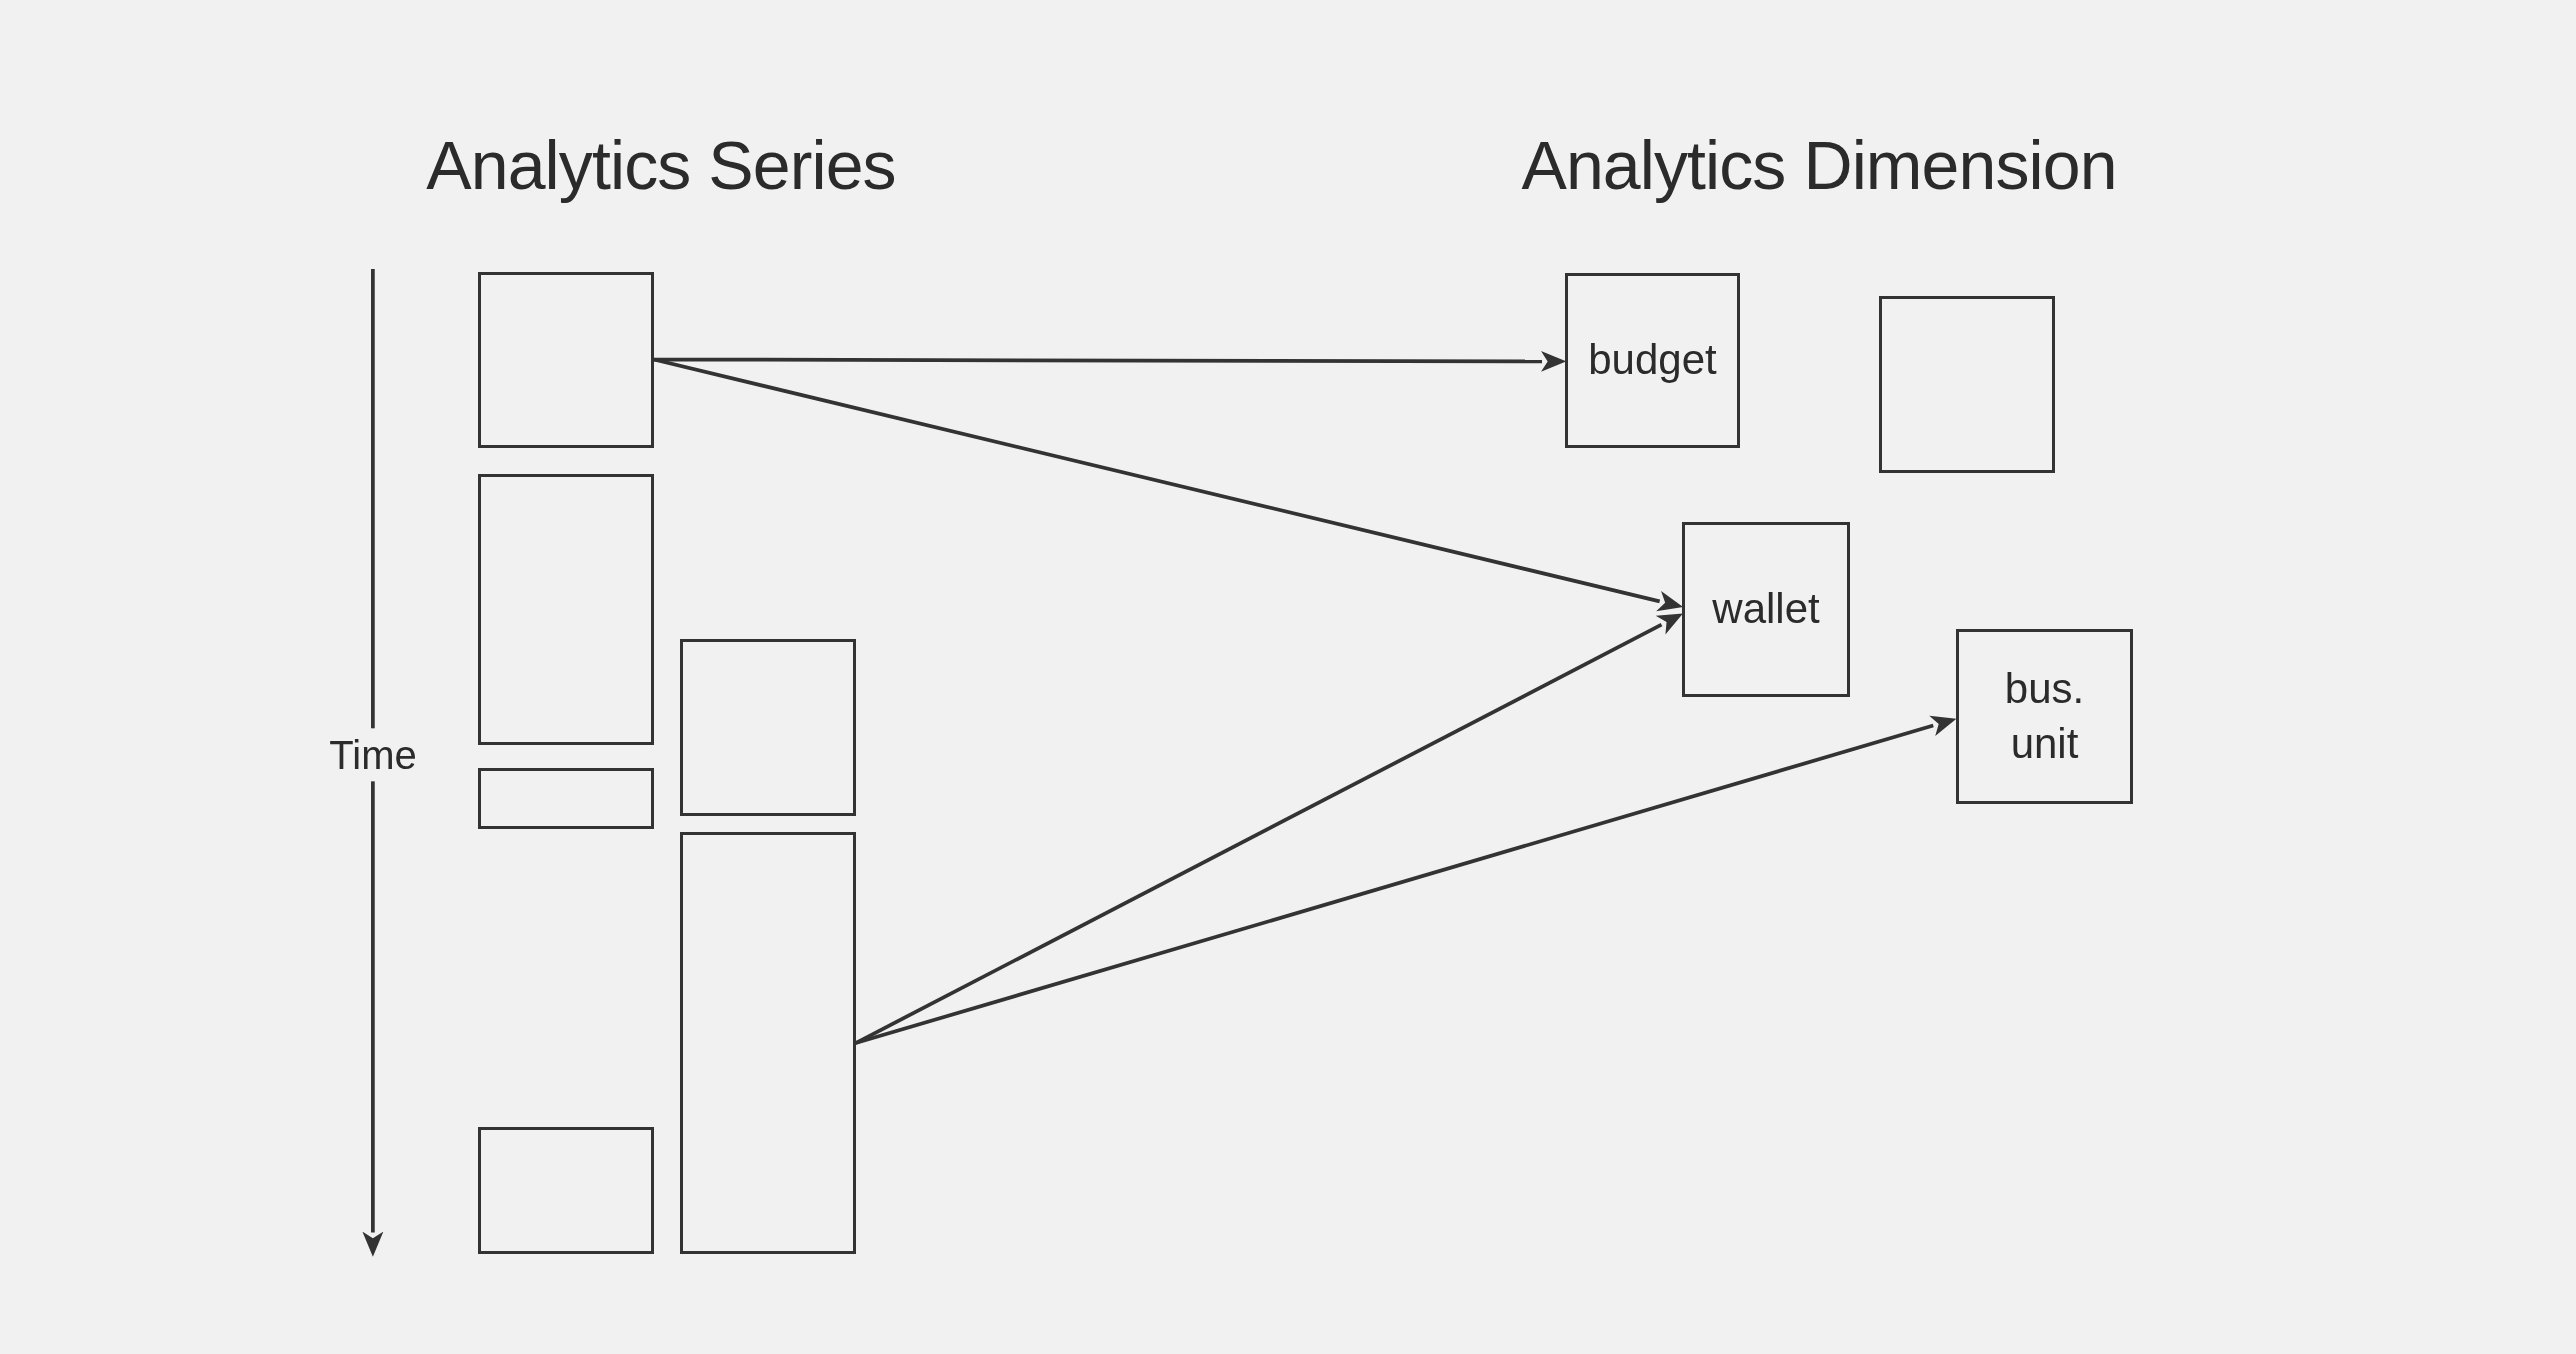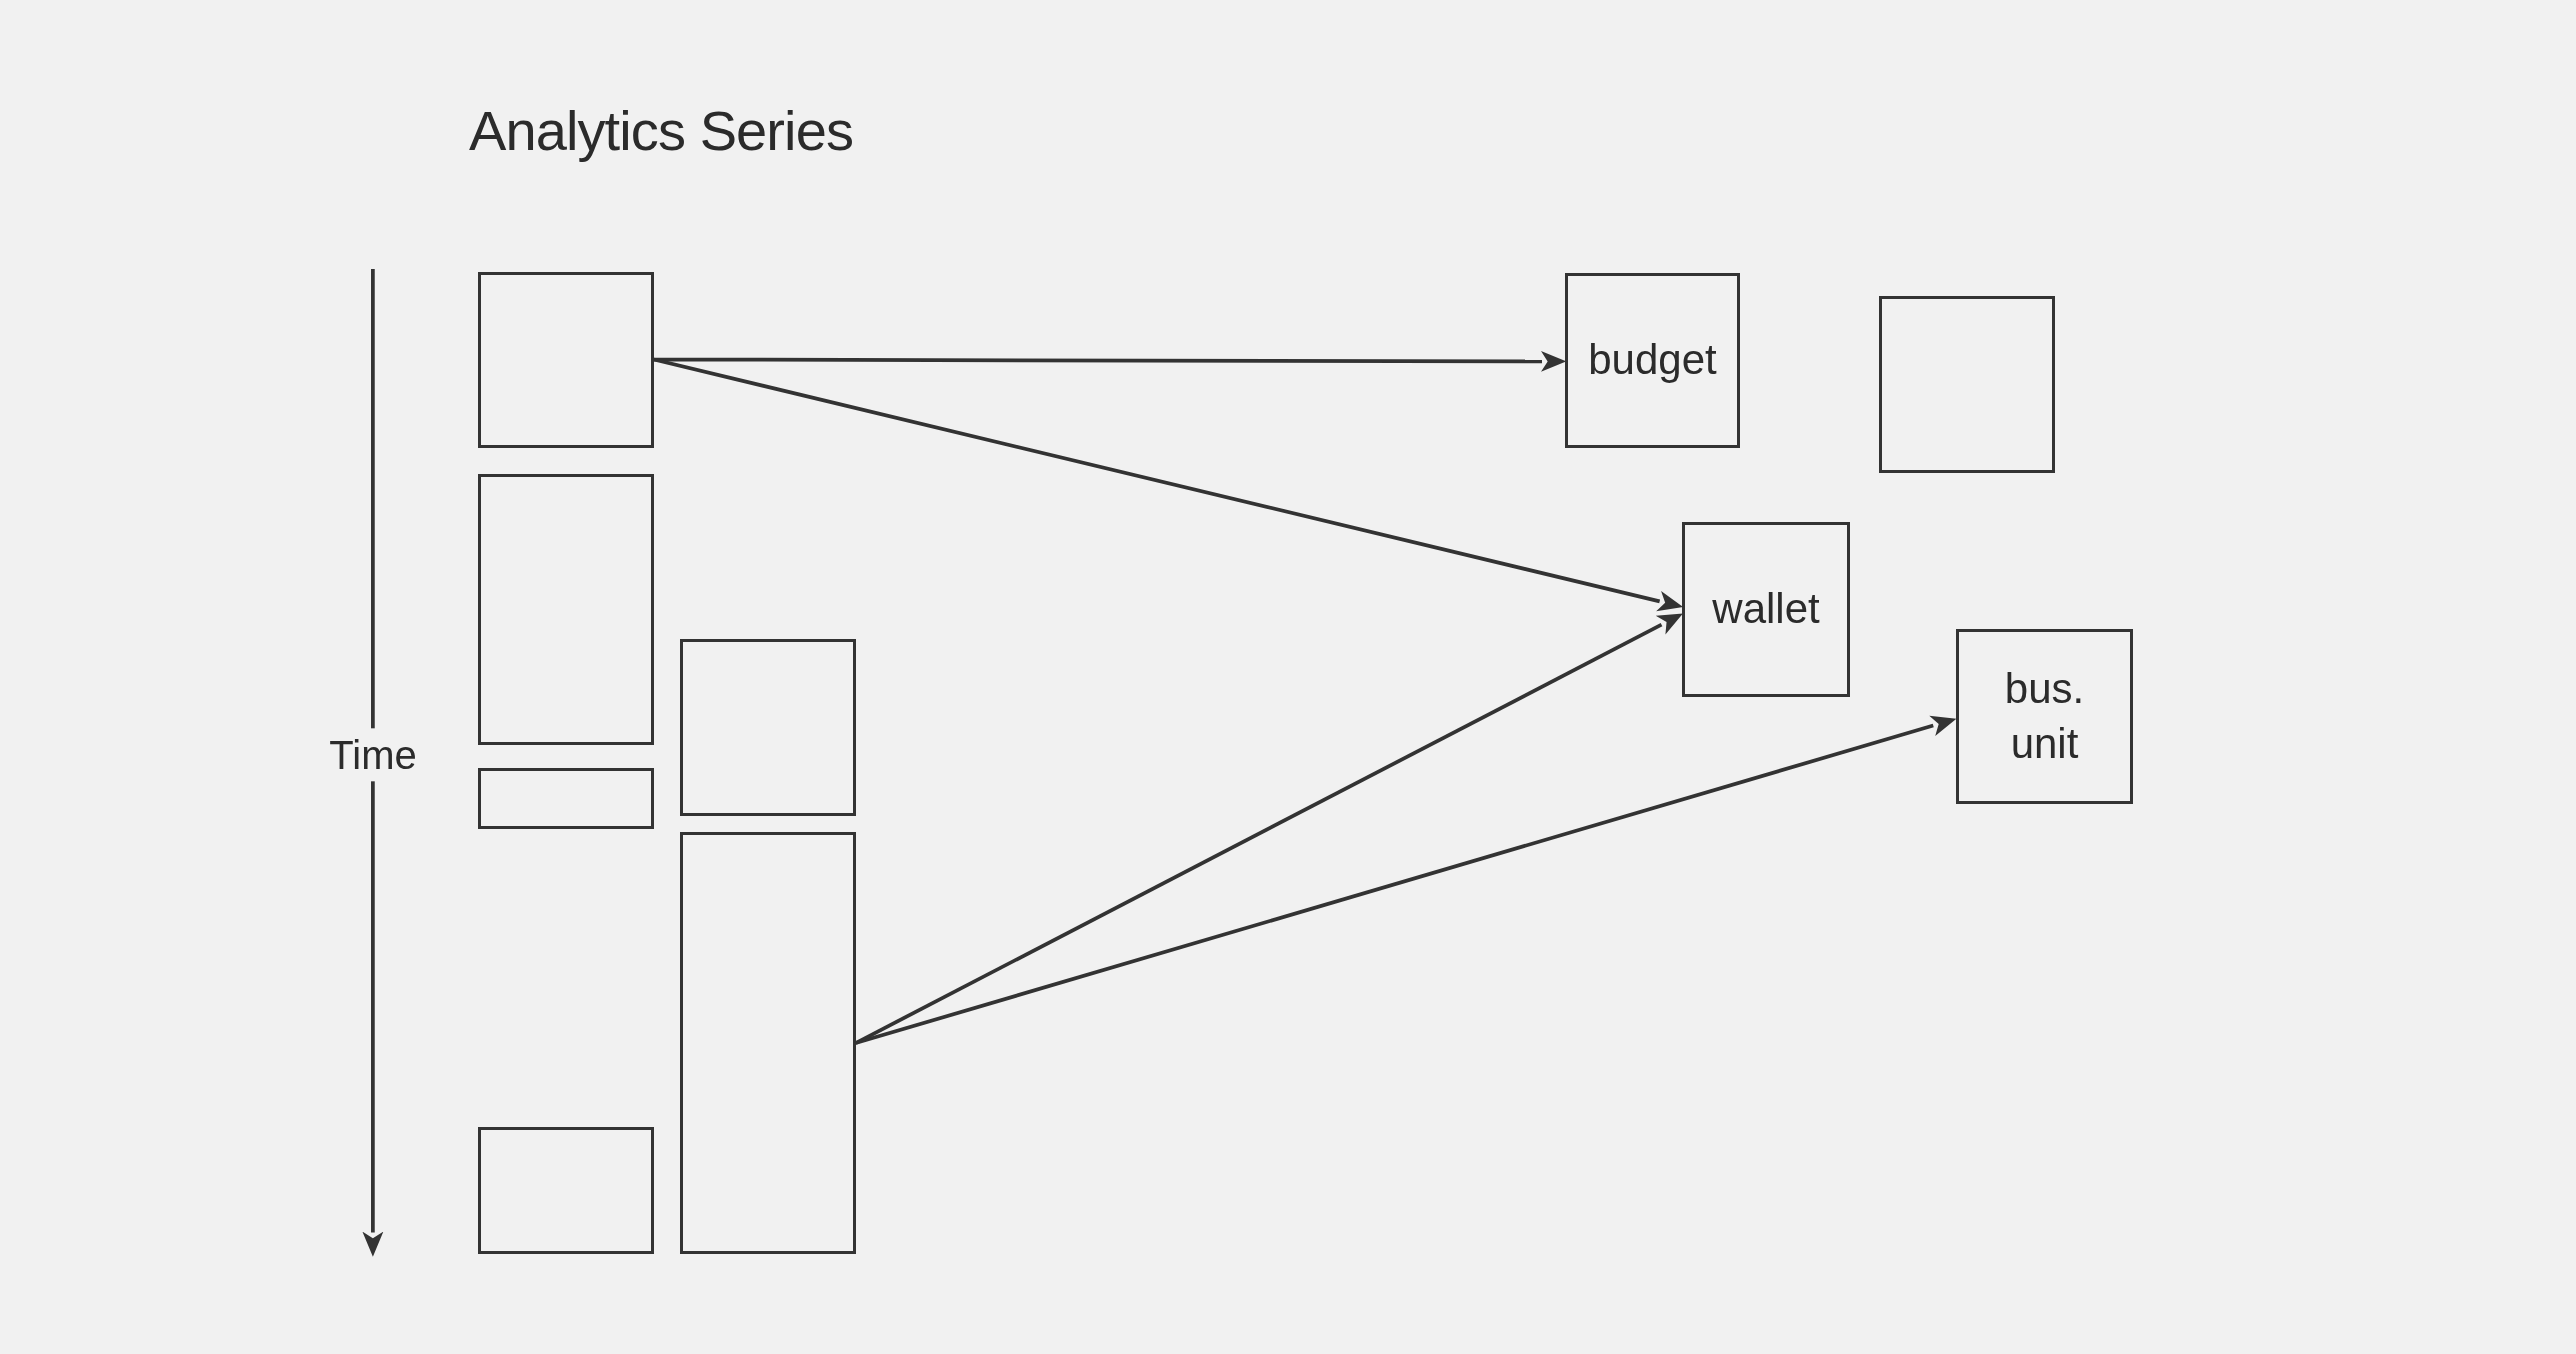--- a/index.html
+++ b/index.html
@@ -25,23 +25,23 @@
     left:0;top:0;
     width:2576px;
     height:1354px;
   }
   .links line{
     stroke:var(--line);
     stroke-width:4;
   }
   .title{
     position:absolute;
-    top:100px;
+    top:128px;
     transform:translateX(-50%);
-    font-size:56px;
+    font-size:68px;
     line-height:1.1;
     letter-spacing:-0.9px;
     color:var(--text);
     white-space:nowrap;
   }
   .title-left{ left:661px; }
   .title-right{ left:1819px; }
   .box{
     position:absolute;
     box-sizing:border-box;
@@ -71,20 +71,21 @@
     white-space:nowrap;
   }
 </style>
 </head>
 <body>
 
 <div class="canvas">
 
   <div class="title title-left">Analytics Series</div>
 
+  <div class="title title-right">Analytics Dimension</div>
 
   <svg class="links" viewBox="0 0 2758 1450" xmlns="http://www.w3.org/2000/svg">
     <defs>
       <marker id="arrowhead" viewBox="0 0 12 12" refX="0.5" refY="6" markerUnits="userSpaceOnUse" markerWidth="27" markerHeight="27" orient="auto">
         <path d="M0,1 L12,6 L0,11 L3.2,6 Z" fill="#333333"></path>
       </marker>
     </defs>
 
     <line x1="399" y1="288" x2="399" y2="1320" marker-end="url(#arrowhead)"></line>
 

